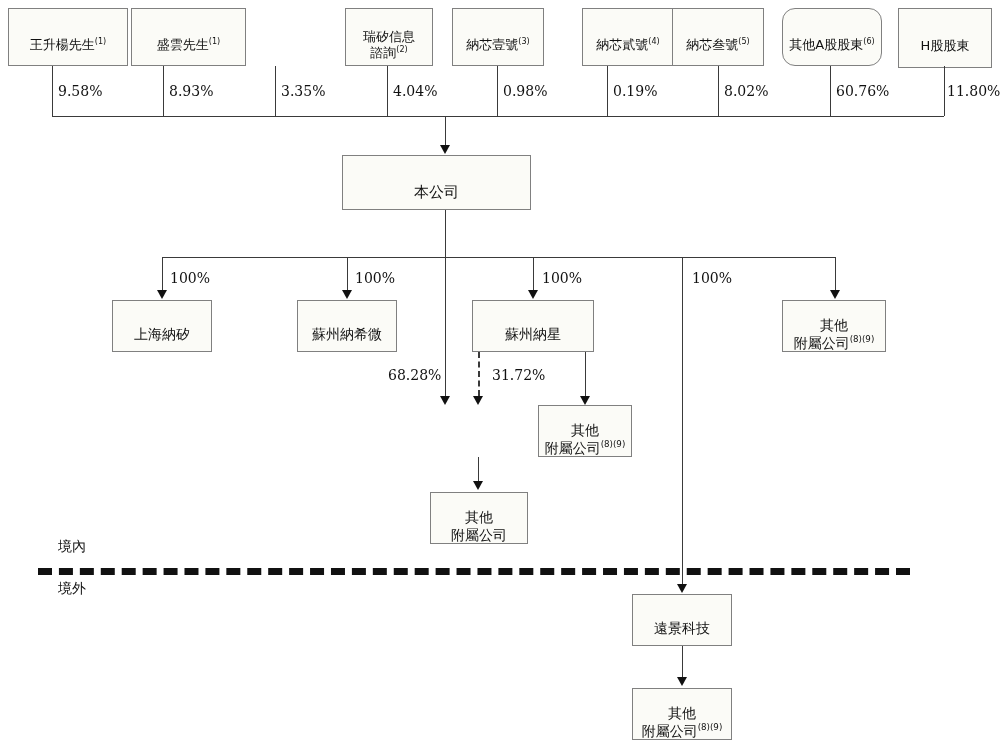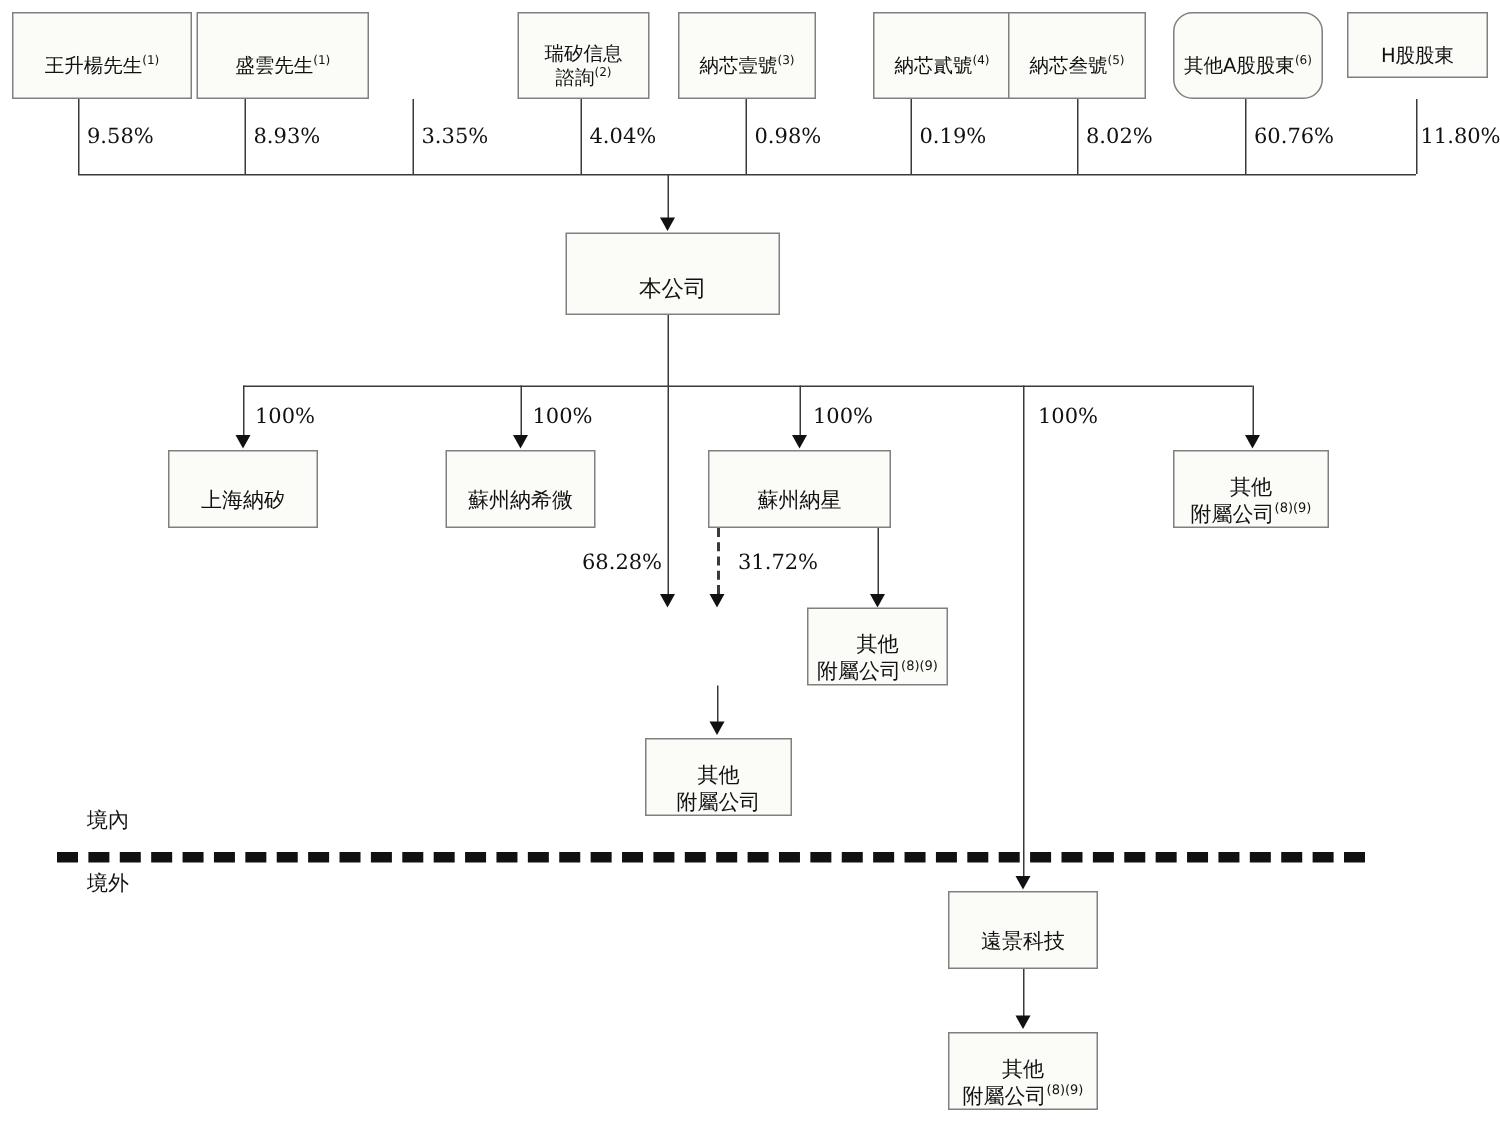--- a/index.html
+++ b/index.html
@@ -122,21 +122,21 @@
   <div class="node t-top" style="left:672px; top:8px; width:92px; height:58px;">
     <span class="lbl">
       <span>納芯叁號</span><sup>(5)</sup>
     </span>
   </div>
   <div class="node t-top" style="left:782px; top:8px; width:100px; height:58px;border-radius:13px;">
     <span class="lbl">
       <span>其他A股股東</span><sup>(6)</sup>
     </span>
   </div>
-  <div class="node t-top" style="left:898px; top:8px; width:94px; height:44px;">
+  <div class="node t-top" style="left:898px; top:8px; width:94px; height:60px;">
     <span class="lbl">
       <span>H股股東</span><sup></sup>
     </span>
   </div>
 
   <div class="vline" style="left:52px;  top:66px; height:50px;"></div>
   <div class="vline" style="left:163px; top:66px; height:50px;"></div>
   <div class="vline" style="left:275px; top:66px; height:50px;"></div>
   <div class="vline" style="left:387px; top:66px; height:50px;"></div>
   <div class="vline" style="left:497px; top:66px; height:50px;"></div>
@@ -153,21 +153,21 @@
   <div class="pct" style="left:613px; top:83px;">0.19%</div>
   <div class="pct" style="left:724px; top:83px;">8.02%</div>
   <div class="pct" style="left:836px; top:83px;">60.76%</div>
   <div class="pct" style="left:947px; top:83px;">11.80%</div>
 
   <div class="hline" style="left:52px; top:116px; width:892px;"></div>
 
   <div class="vline" style="left:445px; top:116px; height:32px;"></div>
   <div class="arrow" style="left:440px; top:145px;"></div>
 
-  <div class="node t-main" style="left:377px; top:155px; width:143px; height:55px;">
+  <div class="node t-main" style="left:342px; top:155px; width:189px; height:55px;">
     <span class="lbl">
       <span>本公司</span>
     </span>
   </div>
 
   <div class="vline" style="left:445px; top:210px; height:189px;"></div>
   <div class="arrow" style="left:440px; top:396px;"></div>
 
   <div class="hline" style="left:162px; top:257px; width:673px;"></div>
 

